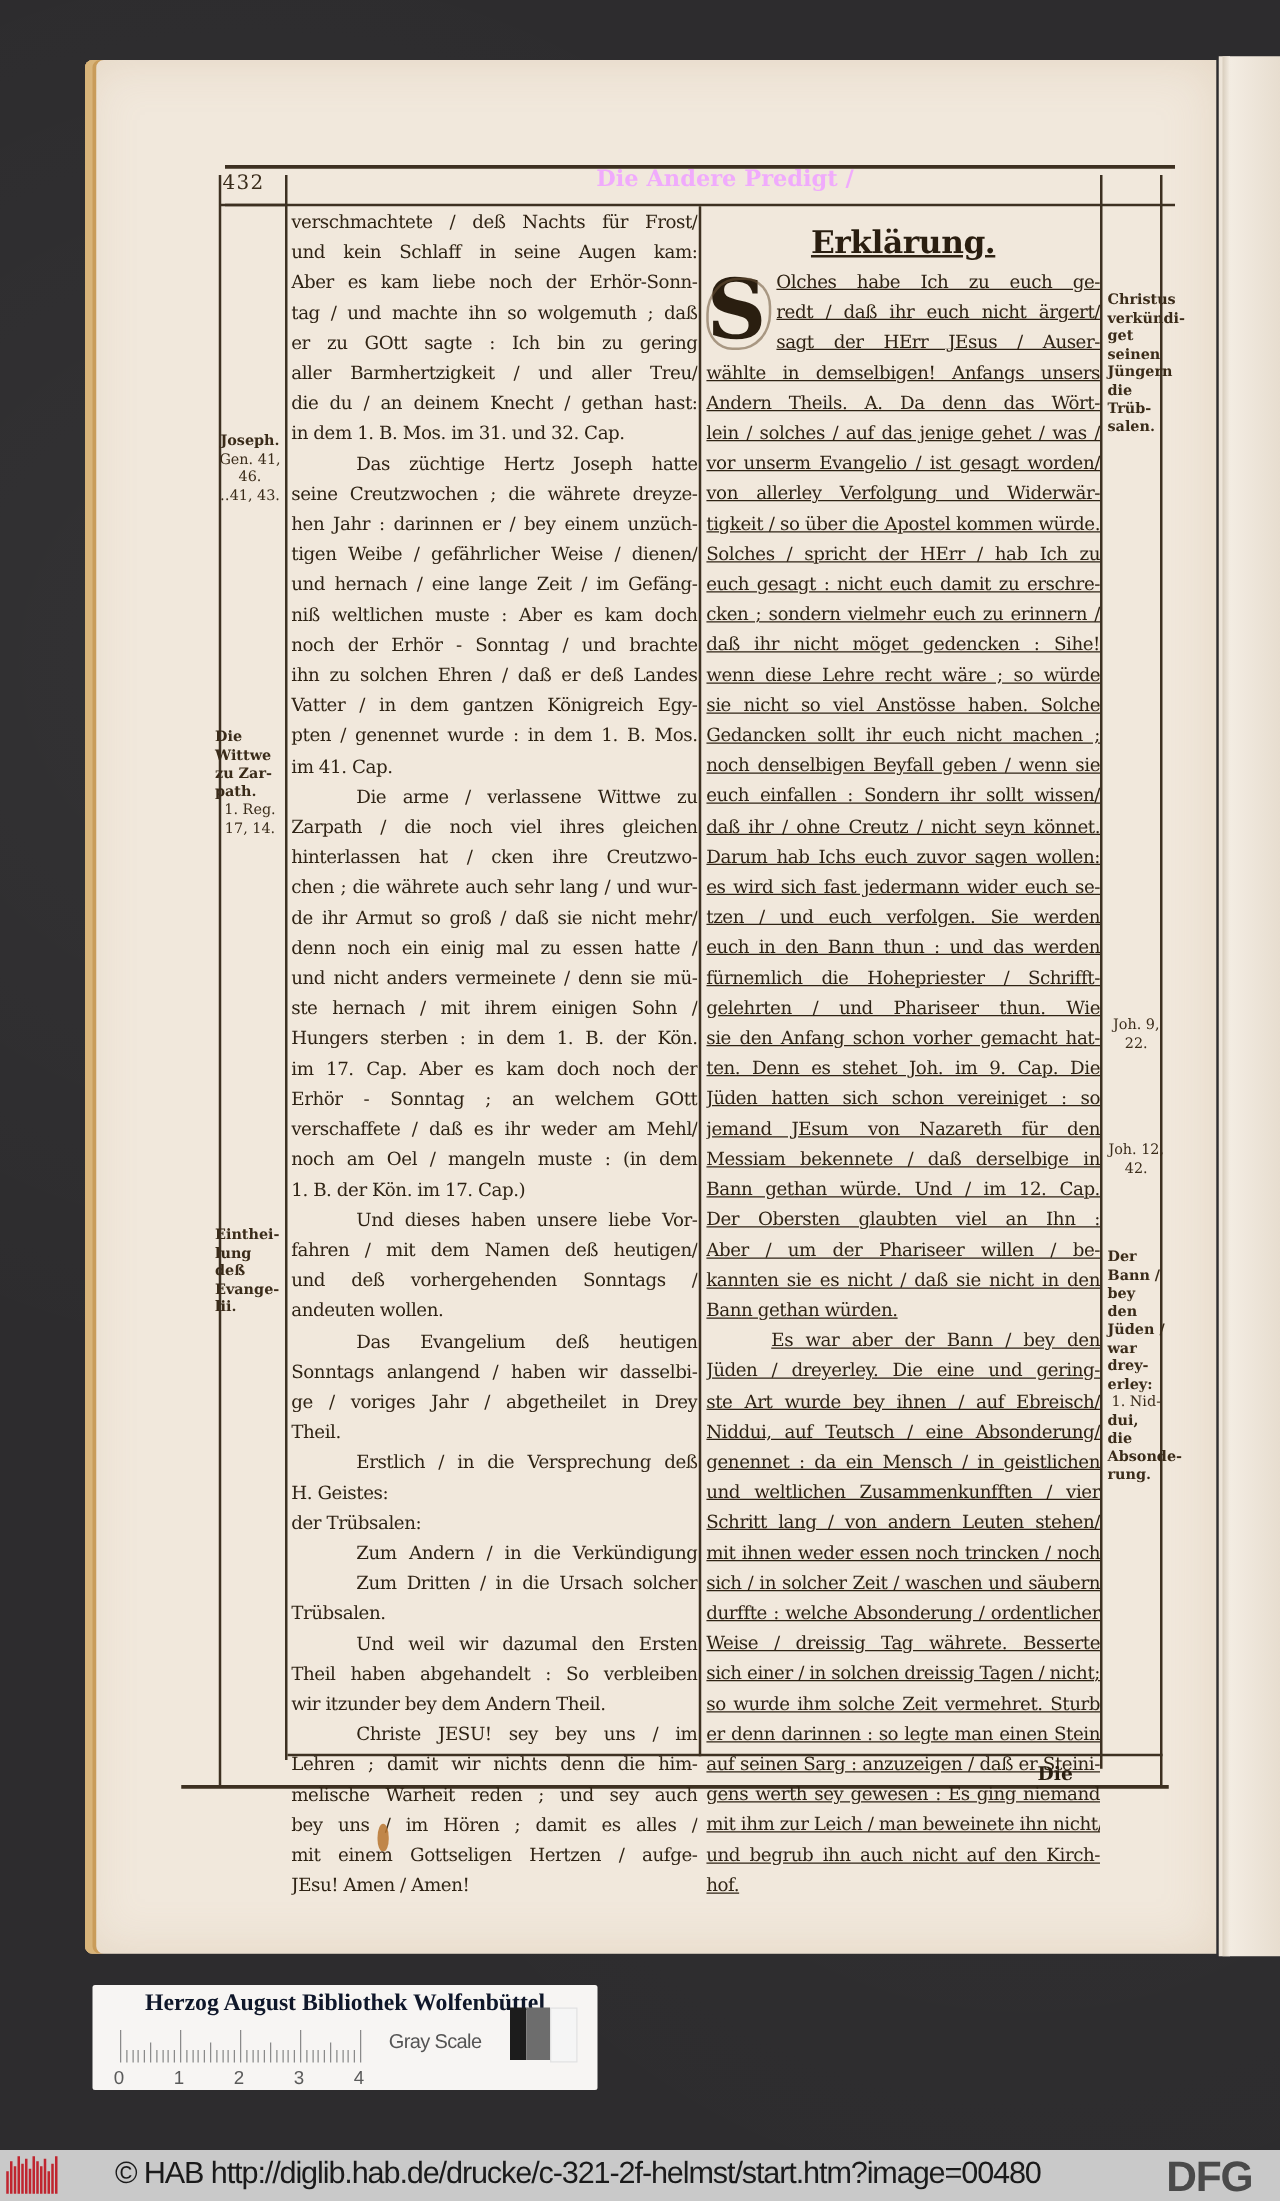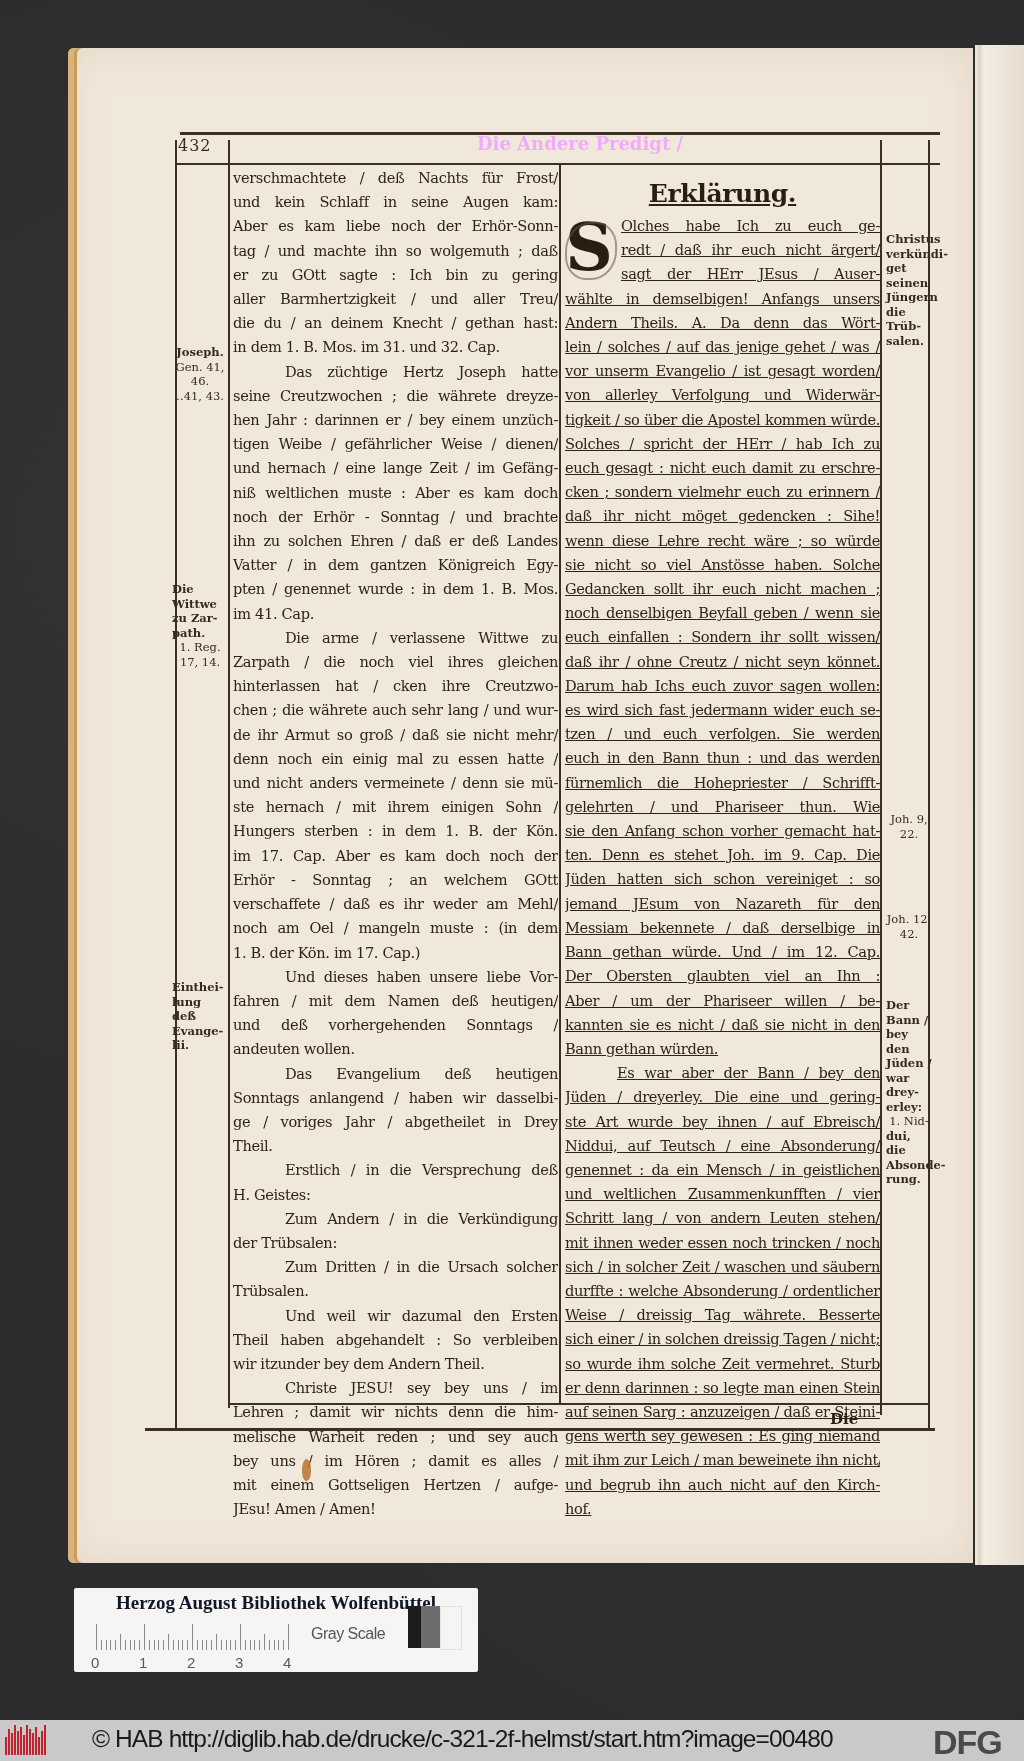--- a/index.html
+++ b/index.html
@@ -202,22 +202,22 @@
       <span class="line indent">Das Evangelium deß heutigen</span>
       <span class="line">Sonntags anlangend / haben wir dasselbi-</span>
       <span class="line">ge / voriges Jahr / abgetheilet in Drey</span>
       <span class="line last">Theil.</span>
     </p>
     <p>
       <span class="line indent">Erstlich / in die Versprechung deß</span>
       <span class="line last">H. Geistes:</span>
     </p>
     <p>
+      <span class="line last">der Trübsalen:</span>
       <span class="line indent">Zum Andern / in die Verkündigung</span>
-      <span class="line last">der Trübsalen:</span>
     </p>
     <p>
       <span class="line indent">Zum Dritten / in die Ursach solcher</span>
       <span class="line last">Trübsalen.</span>
     </p>
     <p>
       <span class="line indent">Und weil wir dazumal den Ersten</span>
       <span class="line">Theil haben abgehandelt : So verbleiben</span>
       <span class="line last">wir itzunder bey dem Andern Theil.</span>
     </p>

